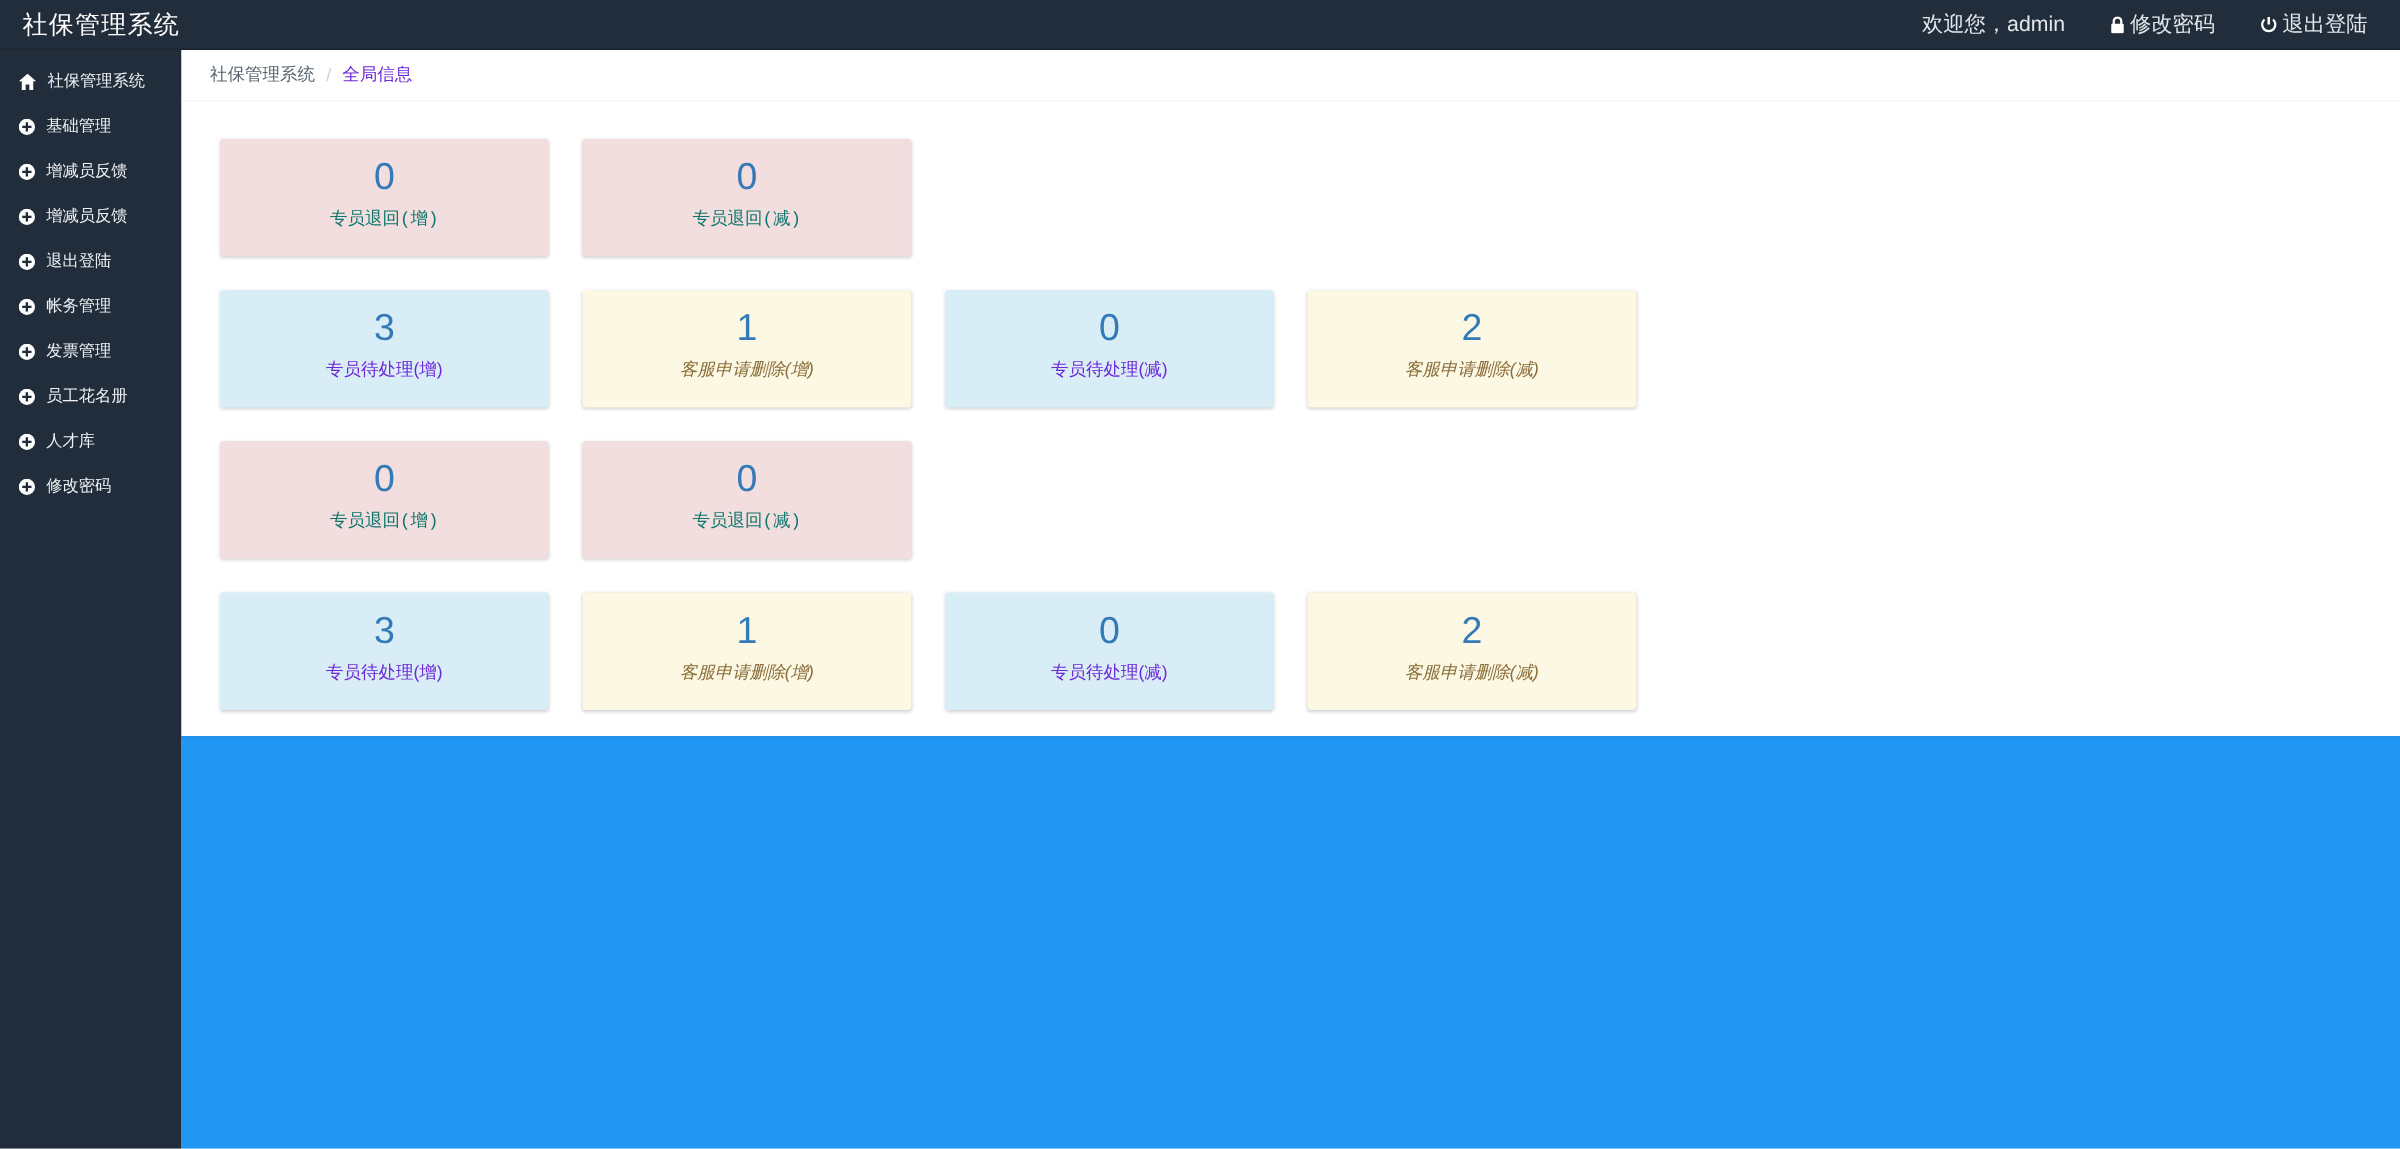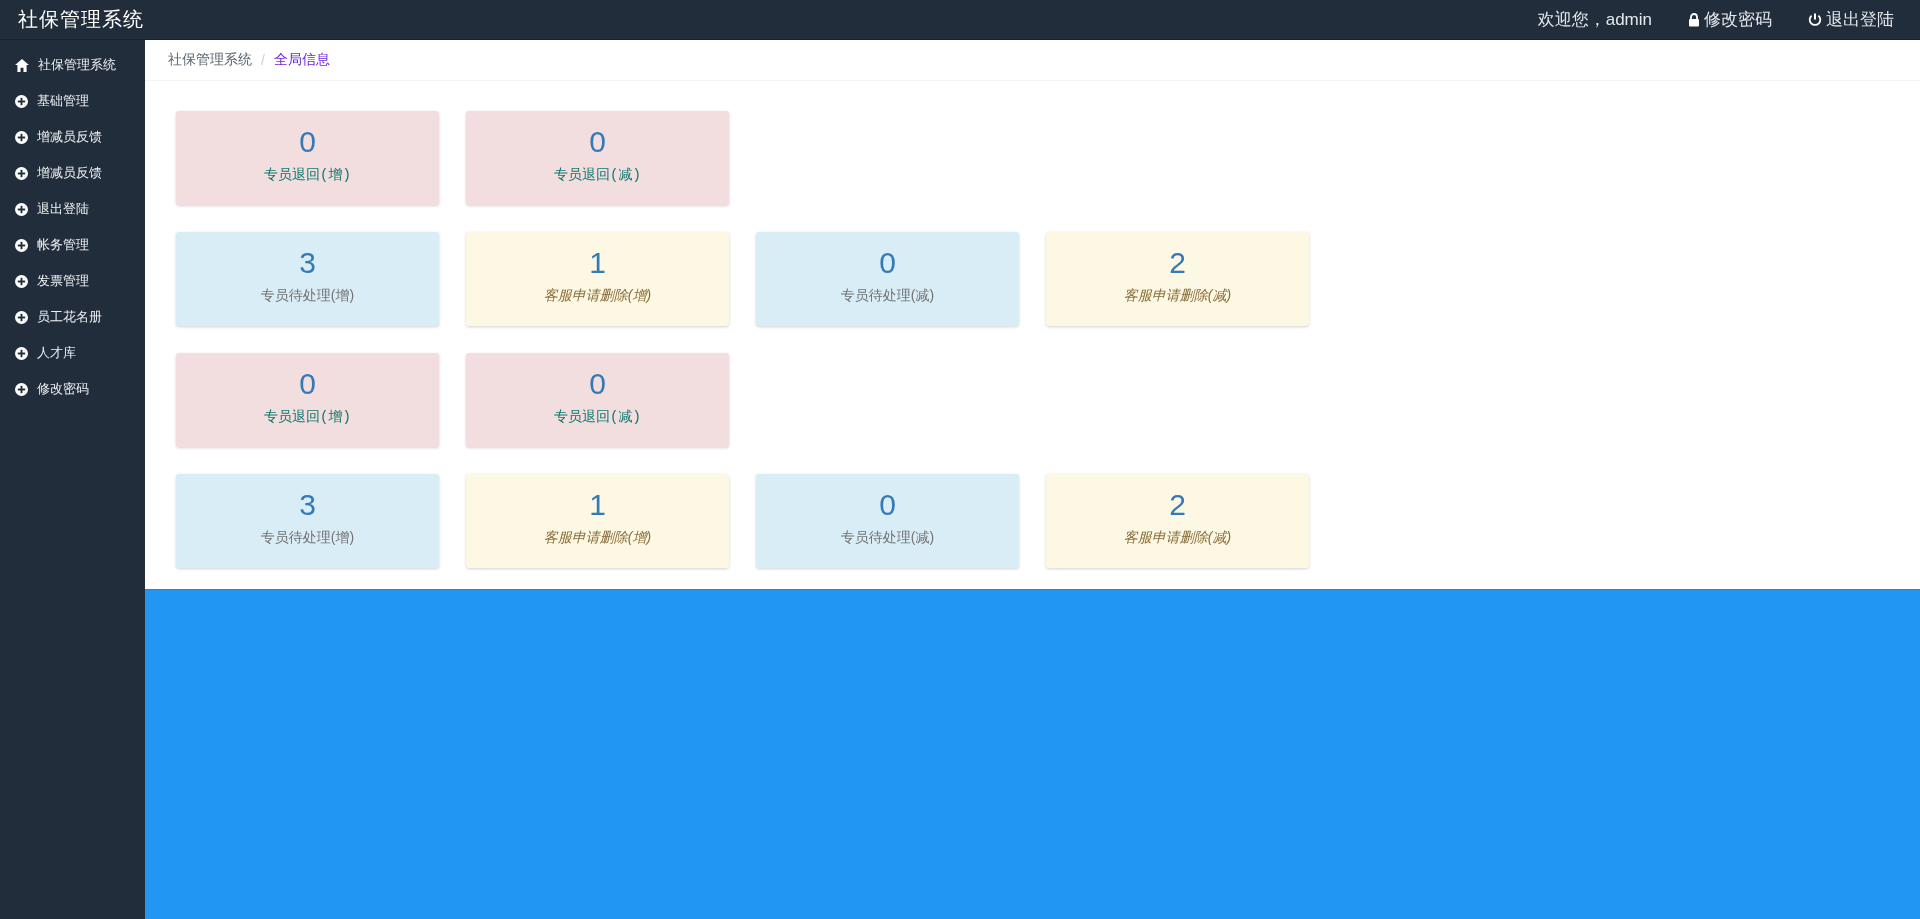--- a/index.html
+++ b/index.html
@@ -43,21 +43,21 @@
   .stat-card {
     width:263px; height:94px; border-radius:3px; text-align:center;
     padding-top:12px; cursor:pointer;
     box-shadow:0 1px 3px rgba(0,0,0,0.18);
   }
   .stat-card .num { font-size:30px; line-height:38px; color:#337ab7; }
   .stat-card .lbl { font-size:14px; margin-top:5px; }
   .variant-danger  { background:#f2dede; }
   .variant-danger .lbl  { color:#0f766e;font-family:Liberation Mono, monospace; }
   .variant-info    { background:#d9edf7; }
-  .variant-info .lbl    { color:#737373; }
+  .variant-info .lbl    { color:#6d28d9; }
   .variant-warning { background:#fcf8e3; }
   .variant-warning .lbl { color:#8a6d3b;font-style:italic; }
   
   .bottom-panel {
     position:absolute; left:0; right:0; bottom:0; height:330px;
     background:#2196f3; border-top:1px solid #1d88e0;
   }
 </style>
 </head>
 <body>

